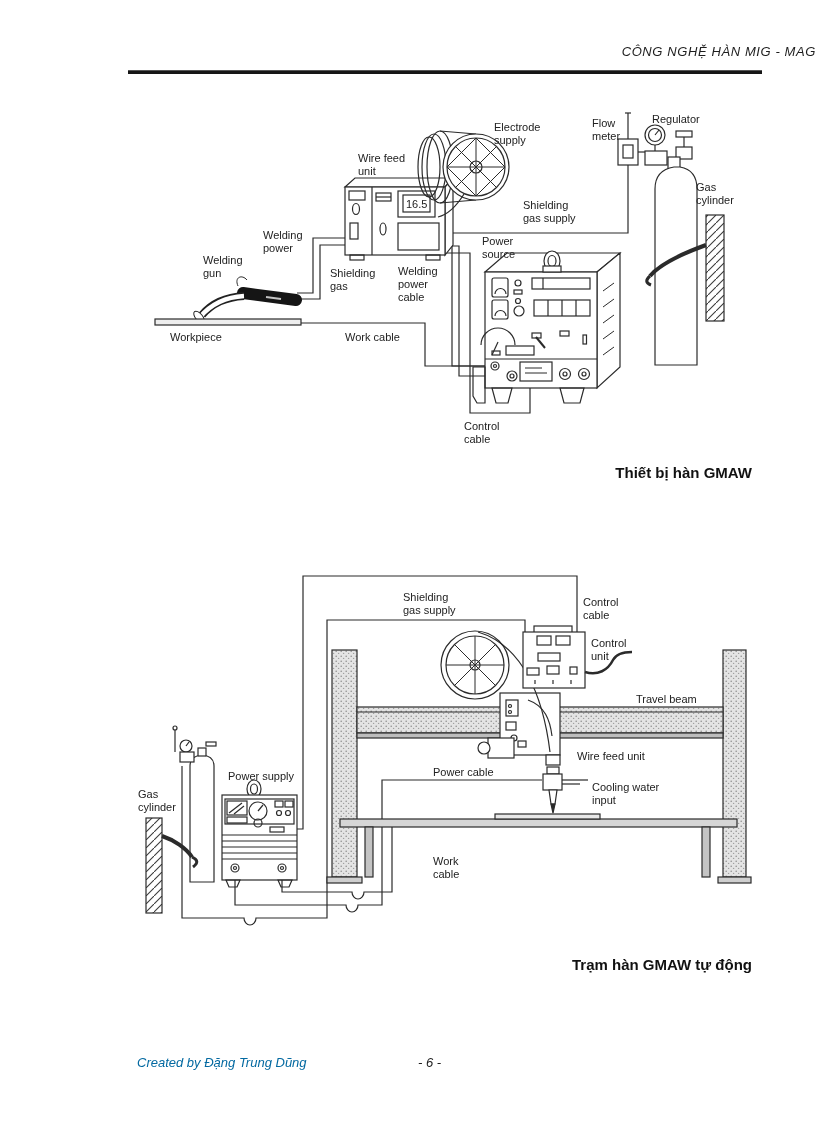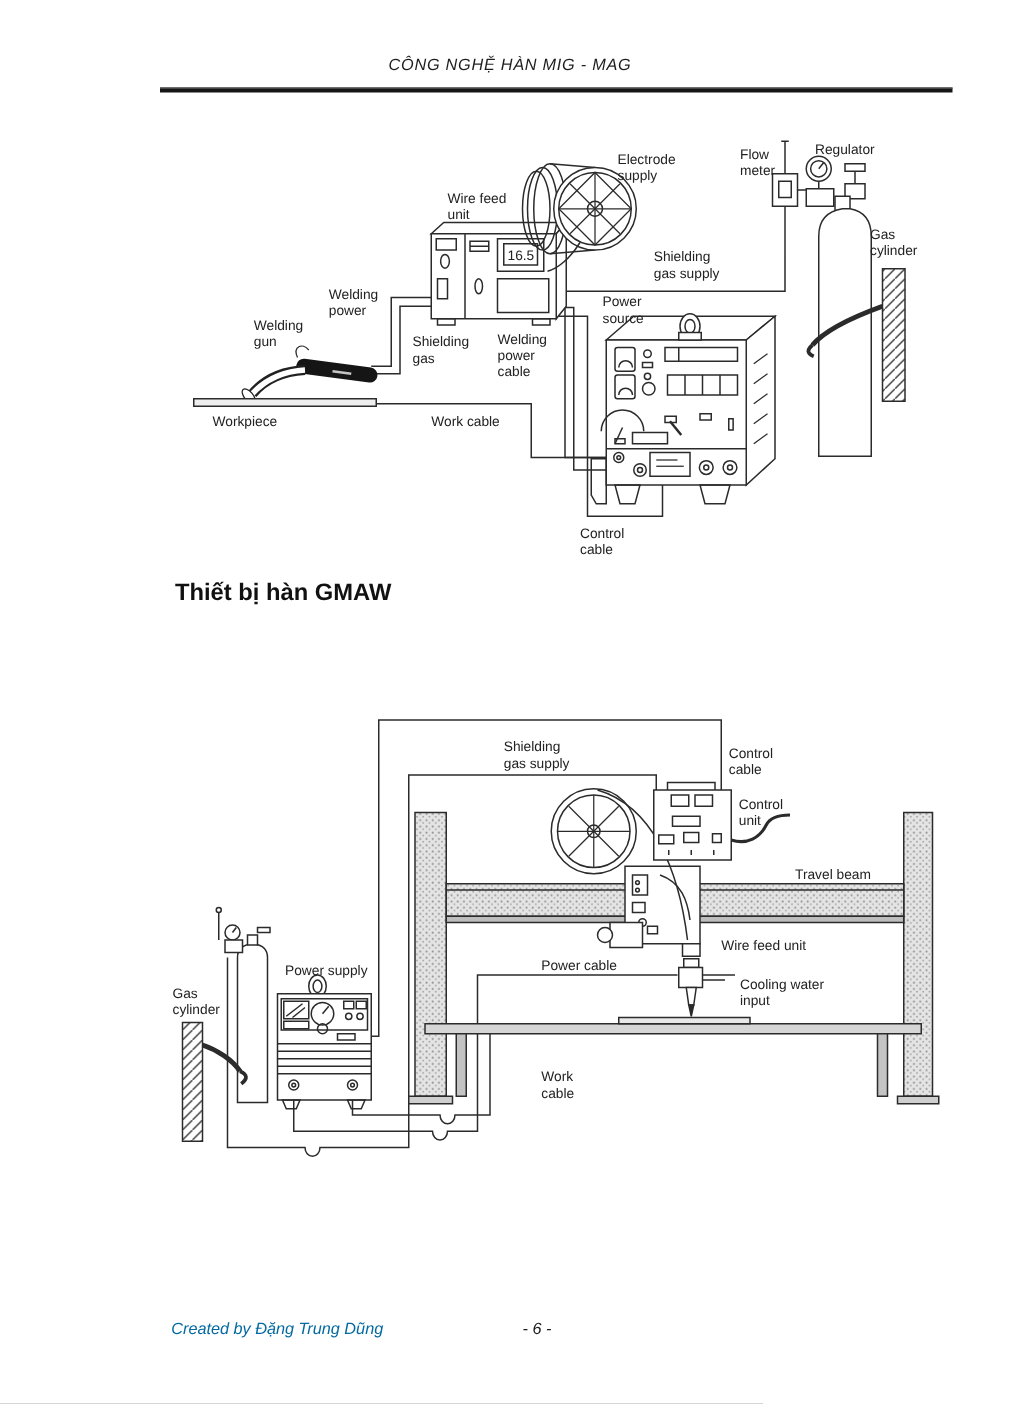--- a/index.html
+++ b/index.html
@@ -1,23 +1,23 @@
 <!DOCTYPE html>
 <html><head>
 <meta charset="utf-8">
 <style>
   html,body{margin:0;padding:0;background:#9a9a9a;}
   .page{position:relative;width:816px;height:1123px;background:#ffffff;margin:0 auto;
         font-family:"Liberation Sans",sans-serif;overflow:hidden;}
-  .header-title{position:absolute;left:0;top:44px;width:816px;text-align:center;
+  .header-title{position:absolute;left:0;top:44px;width:816px;text-align:right;
         font-size:13px;font-style:italic;color:#1d1d1d;letter-spacing:.6px;}
   .header-rule{position:absolute;left:128px;top:70px;width:634px;height:3px;
         background:#161616;border-top:1px solid #555;}
-  .caption{position:absolute;left:140px;width:612px;text-align:left;
-        font-weight:bold;font-size:19px;color:#111;}
+  .caption{position:absolute;left:140px;width:612px;text-align:right;
+        font-weight:bold;font-size:15px;color:#111;}
   #cap1{top:464px;}
   #cap2{top:956px;}
   .footer-author{position:absolute;left:137px;top:1055px;font-size:13px;font-style:italic;color:#0369a1;}
   .footer-page{position:absolute;left:418px;top:1055px;font-size:13px;font-style:italic;color:#1d1d1d;}
   svg{position:absolute;}
   #fig1{left:140px;top:95px;}
   #fig2{left:130px;top:560px;}
   svg text{font-family:"Liberation Sans",sans-serif;font-size:11px;fill:#222;stroke:none;}
   .ink{stroke:#2b2b2b;fill:none;stroke-width:1.2;}
   .ink-thin{stroke:#2b2b2b;fill:none;stroke-width:1;}
@@ -347,17 +347,18 @@
       <text x="462" y="231">Cooling water</text>
       <text x="462" y="244">input</text>
       <text x="98" y="220">Power supply</text>
       <text x="8" y="238">Gas</text>
       <text x="8" y="251">cylinder</text>
       <text x="303" y="305">Work</text>
       <text x="303" y="318">cable</text>
     </g>
   </svg>
 
+  <div id="cap2" class="caption">Trạm hàn GMAW tự động</div>
 
   <div class="footer-author">Created by Đặng Trung Dũng</div>
   <div class="footer-page">- 6 -</div>
 
 </div>
 
 </body></html>

